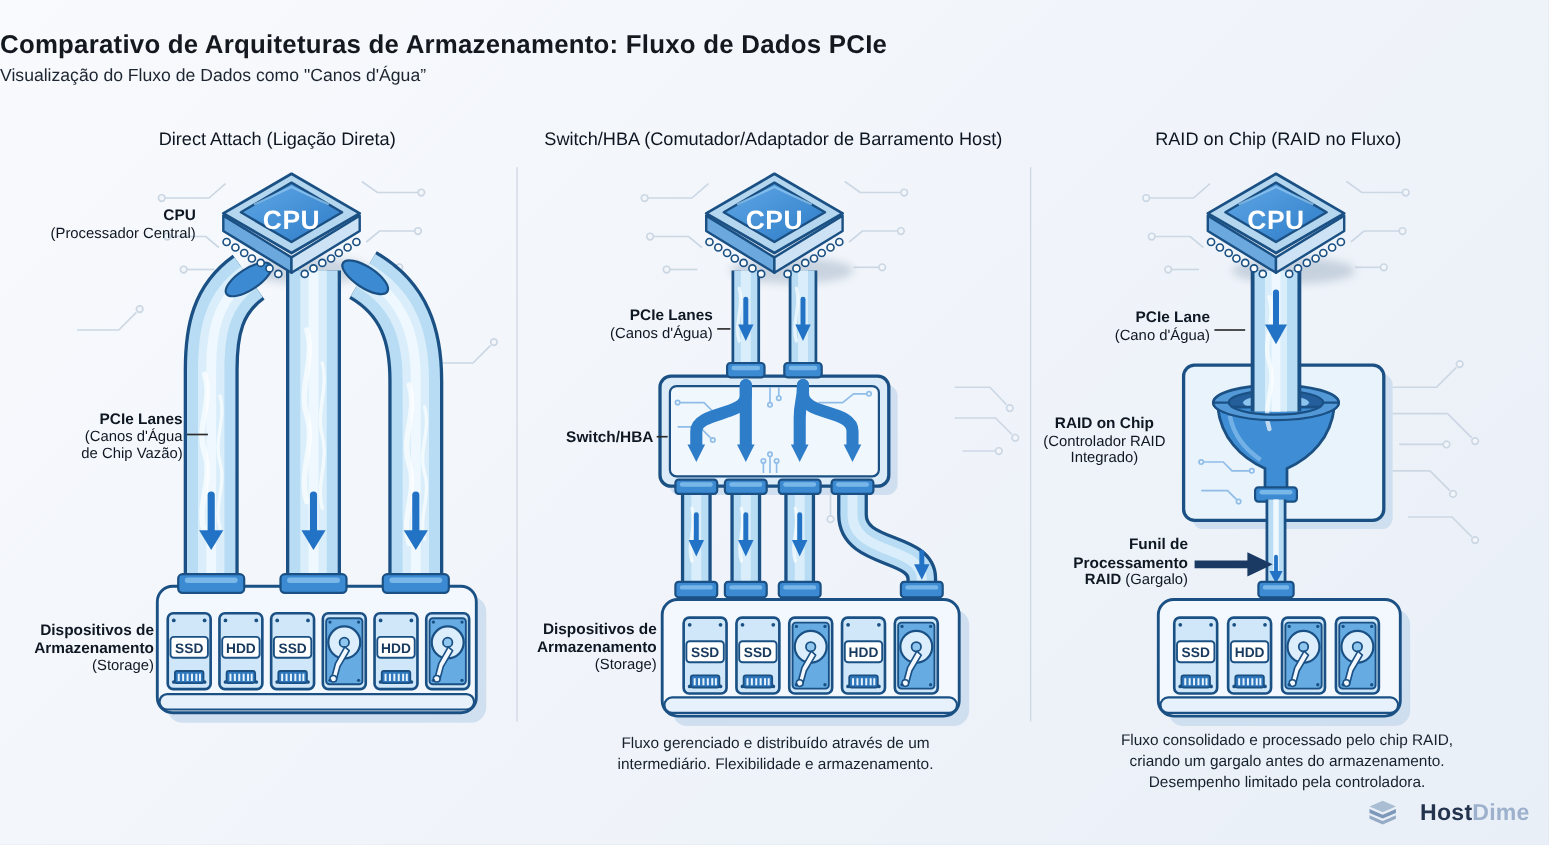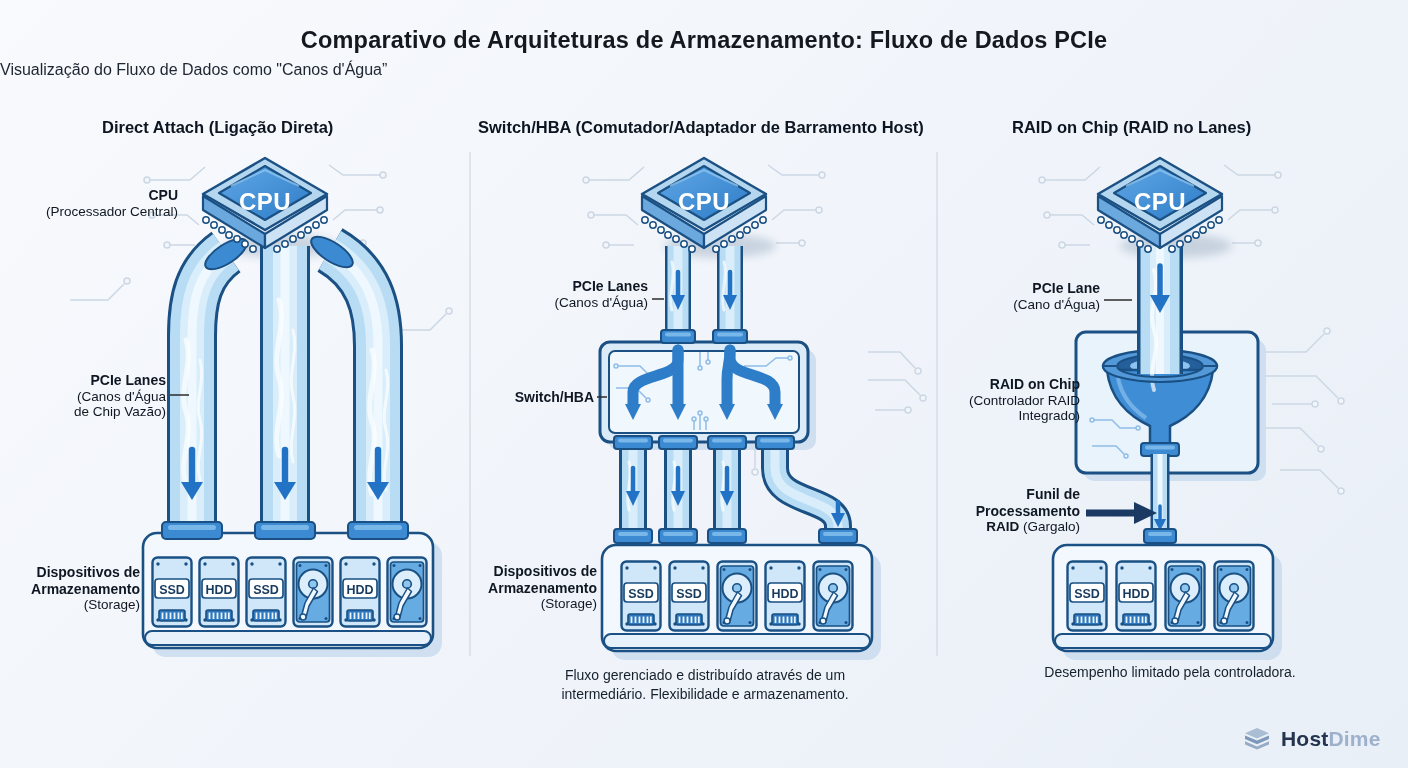--- a/index.html
+++ b/index.html
@@ -1,23 +1,23 @@
 <!DOCTYPE html>
 <html><head>
 <meta charset="utf-8">
 <style>
   html,body{margin:0;padding:0;}
   body{font-family:"Liberation Sans", sans-serif; background:#dfe6ee;}
   .page{position:relative;width:1408px;height:768px;overflow:hidden;
         background:linear-gradient(135deg,#f8fafd 0%,#f0f4fa 55%,#e9eff7 100%);}
   .scene{position:absolute;left:0;top:0;width:1408px;height:768px;z-index:1;}
   .txt{position:absolute;z-index:2;color:#14181f;}
-  .title{left:0;top:27px;width:1408px;text-align:center;font-size:23.5px;font-weight:700;letter-spacing:.2px;}
+  .title{left:0;top:27px;width:1408px;text-align:left;font-size:23.5px;font-weight:700;letter-spacing:.2px;}
   .subtitle{left:0;top:61px;width:1146px;text-align:left;font-size:16px;color:#1d2530;}
-  .ph{text-align:left;font-weight:700;font-size:16.5px;color:#0d1520;}
+  .ph{text-align:center;font-weight:400;font-size:16.5px;color:#0d1520;}
   .lbl{text-align:right;font-size:13.5px;line-height:1.18;color:#0f1722;}
   .lbl .t{font-weight:700;font-size:14px;}
   .cap{text-align:center;font-size:14px;line-height:1.36;color:#16202c;}
   .b{font-weight:700;}
   
   .od{stroke:#1a5083;fill:none}
   .wt{stroke:#b7dcf3;fill:none}
   .sh{stroke:#d9eefa;fill:none}
   .cr{stroke:#eef8fe;fill:none}
   .sq{stroke:#ffffff;fill:none;opacity:.68;stroke-linecap:round}
@@ -30,21 +30,21 @@
   .dc{stroke:#ccd7e4;fill:none;stroke-width:1.5}
   .dcc{fill:#f2f6fa;stroke:#ccd7e4;stroke-width:1.5}
   .tb{stroke:#8fbde8;fill:none;stroke-width:1.5}
   .tbc{fill:#eaf4fc;stroke:#8fbde8;stroke-width:1.5}
   .bx{fill:#f2f8fd;stroke:#1a5083;stroke-width:2.6}
   .bshadow{fill:#c4d8ec;opacity:.75}
   .band{fill:#e7f1fb;stroke:#1a5083;stroke-width:2}
   svg text{font-family:"Liberation Sans", sans-serif;}
   .drive-label{font-size:12.5px;font-weight:700;fill:#173a5e;text-anchor:middle;}
   .cpu-text{font-size:24px;font-weight:700;fill:#ffffff;text-anchor:middle;letter-spacing:.5px;}
-  .logo{position:absolute;left:1243px;top:727px;z-index:2;display:flex;align-items:center;gap:10px;}
+  .logo{position:absolute;left:1243px;top:727px;z-index:2;display:flex;align-items:center;gap:20px;}
   .logo .wordmark{font-size:21px;font-weight:700;letter-spacing:.2px;}
   .logo .host{color:#24344e}
   .logo .dime{color:#9db1cc}
 </style>
 </head>
 <body>
 
 <div class="page">
 
 <svg class="scene" viewBox="0 0 1408 768">
@@ -462,21 +462,21 @@
     </g>
     <line x1="1104" y1="300" x2="1132" y2="300" stroke="#2b2b2b" stroke-width="1.5"></line>
   </g>
 </svg>
 
 <div class="txt title">Comparativo de Arquiteturas de Armazenamento: Fluxo de Dados PCIe</div>
 <div class="txt subtitle">Visualização do Fluxo de Dados como "Canos d'Água”</div>
 
 <div class="txt ph" style="left:102px;top:118px;width:300px;">Direct Attach (Ligação Direta)</div>
 <div class="txt ph" style="left:478px;top:118px;width:450px;">Switch/HBA (Comutador/Adaptador de Barramento Host)</div>
-<div class="txt ph" style="left:1012px;top:118px;width:300px;">RAID on Chip (RAID no Lanes)</div>
+<div class="txt ph" style="left:1012px;top:118px;width:300px;">RAID on Chip (RAID no Fluxo)</div>
 
 <div class="txt lbl" style="left:20px;top:187px;width:158px;">
   <div class="t">CPU</div>
   <div>(Processador Central)</div>
 </div>
 <div class="txt lbl" style="left:18px;top:372px;width:148px;">
   <div class="t">PCIe Lanes</div>
   <div>(Canos d'Água</div>
   <div>de Chip Vazão)</div>
 </div>
@@ -502,31 +502,33 @@
 </div>
 <div class="txt cap" style="left:525px;top:666px;width:360px;">
   <div>Fluxo gerenciado e distribuído através de um</div>
   <div>intermediário. Flexibilidade e armazenamento.</div>
 </div>
 
 <div class="txt lbl" style="left:958px;top:280px;width:142px;">
   <div class="t">PCIe Lane</div>
   <div>(Cano d'Água)</div>
 </div>
-<div class="txt lbl" style="left:928px;top:376px;width:152px;">
+<div class="txt lbl" style="left:928px;top:376px;width:152px;text-align:center;">
   <div class="t">RAID on Chip</div>
   <div>(Controlador RAID</div>
   <div>Integrado)</div>
 </div>
 <div class="txt lbl" style="left:928px;top:486px;width:152px;">
   <div class="t">Funil de</div>
   <div class="t">Processamento</div>
   <div><span class="b">RAID</span> <span>(Gargalo)</span></div>
 </div>
 <div class="txt cap" style="left:990px;top:663px;width:360px;">
+  <div>Fluxo consolidado e processado pelo chip RAID,</div>
+  <div>criando um gargalo antes do armazenamento.</div>
   <div>Desempenho limitado pela controladora.</div>
 </div>
 
 <div class="logo">
   <svg width="28" height="24" viewBox="0 0 28 24">
     <path d="M14,1 L26,6.2 L14,11.4 L2,6.2 Z" fill="#a9bdd3"></path>
     <path d="M2,8.4 L14,13.6 L26,8.4 L26,12 L14,17.2 L2,12 Z" fill="#7e98ba"></path>
     <path d="M2,14.2 L14,19.4 L26,14.2 L26,17.4 L14,22.6 L2,17.4 Z" fill="#96abc5"></path>
   </svg>
   <span class="wordmark"><span class="host">Host</span><span class="dime">Dime</span></span>

